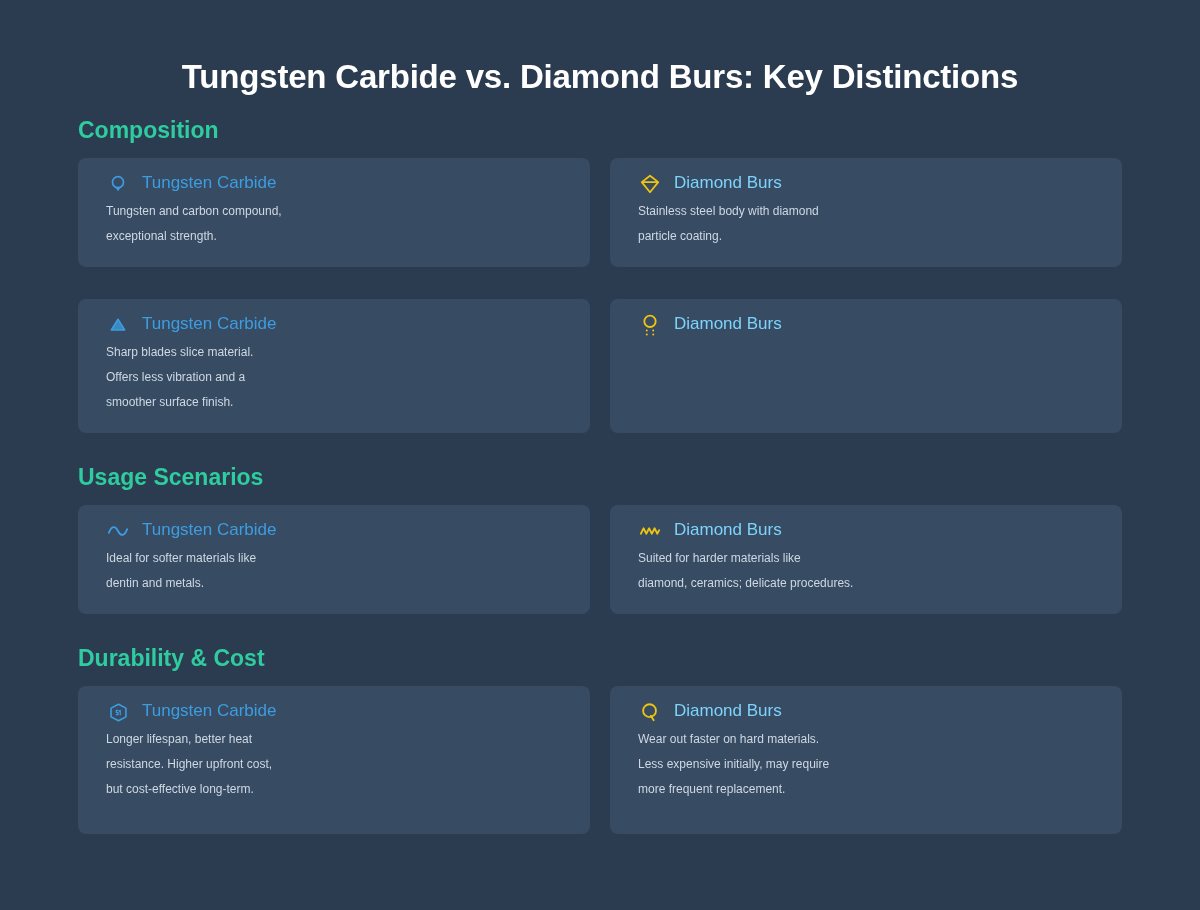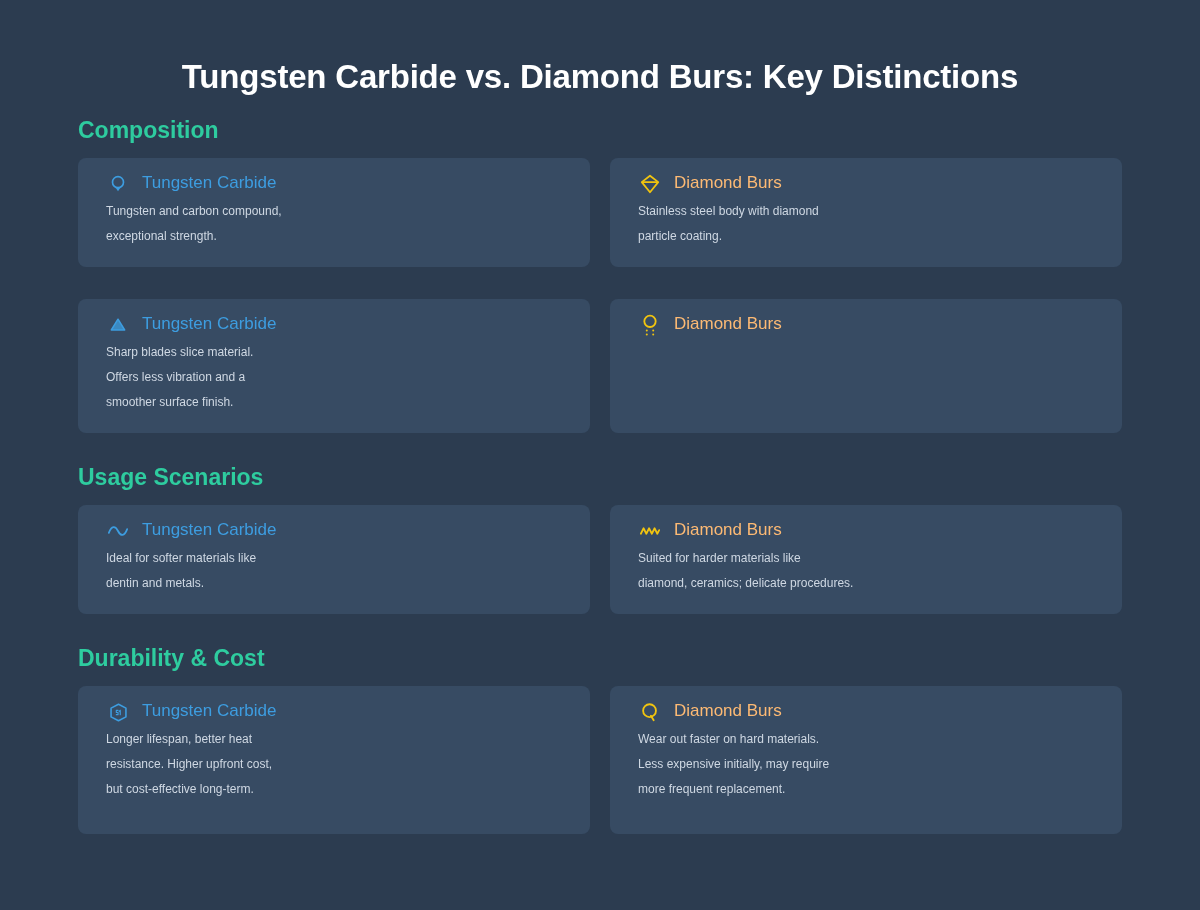--- a/index.html
+++ b/index.html
@@ -73,21 +73,21 @@
     flex: 0 0 24px;
     margin-right: 12px;
   }
   .card-icon svg { display: block; }
   .card-label {
     font-size: 17px;
     line-height: 22px;
     font-weight: normal;
   }
   .card.tungsten .card-label { color: #3d9de0; }
-  .card.diamond .card-label { color: #fdba74; }
+  .card.diamond .card-label { color: #7dd3fc; }
   .card-desc {
     color: #cfd8e3;
     font-size: 12px;
     line-height: 25px;
     margin-top: 3px;
     white-space: pre-line;
   }
   
   .sec-0 .card { min-height: 103px; }
   .sec-1 .card { min-height: 128px; }

